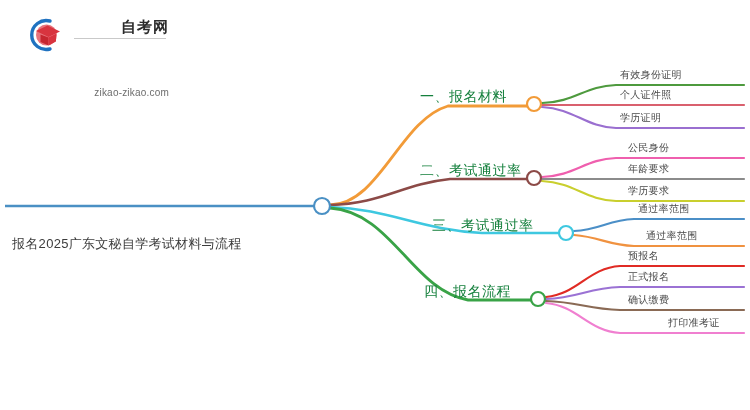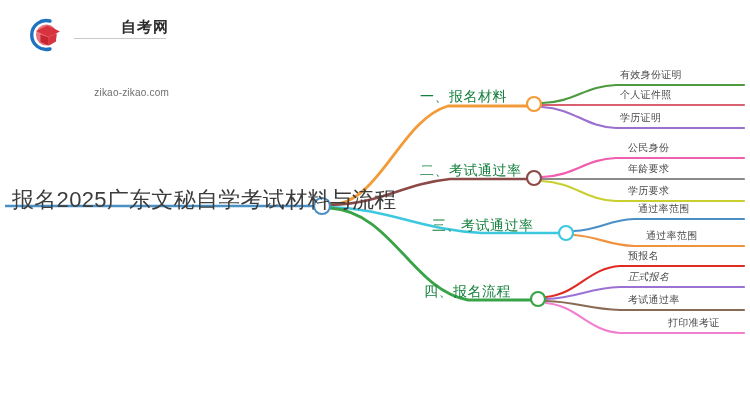--- a/index.html
+++ b/index.html
@@ -66,23 +66,24 @@
   }
 
   
   .lbl {
     position: absolute;
     white-space: nowrap;
     color: #4a4a4a;
     line-height: 1;
   }
   .root-lbl {
-    font-size: 22px;
+    font-size: 13px;
     color: #3c3c3c;
     letter-spacing: 0.3px;
+    margin-top: 48px;
   }
   .branch-lbl {
     font-size: 14px;
     color: #15803d;
     letter-spacing: 0.5px;
   }
   .leaf-lbl {
     font-size: 10px;
     color: #4a4a4a;
     letter-spacing: 0.3px;
@@ -155,15 +156,15 @@
 <div class="lbl leaf-lbl" style="left:620px; top:113px;">学历证明</div>
 
 <div class="lbl leaf-lbl" style="left:628px; top:143px;">公民身份</div>
 <div class="lbl leaf-lbl" style="left:628px; top:164px;">年龄要求</div>
 <div class="lbl leaf-lbl" style="left:628px; top:186px;">学历要求</div>
 
 <div class="lbl leaf-lbl" style="left:638px; top:204px;">通过率范围</div>
 <div class="lbl leaf-lbl" style="left:646px; top:231px;">通过率范围</div>
 
 <div class="lbl leaf-lbl" style="left:628px; top:251px;">预报名</div>
-<div class="lbl leaf-lbl" style="left:628px; top:272px;font-style:italic;">正式报名</div>
-<div class="lbl leaf-lbl" style="left:628px; top:295px;">考试通过率</div>
+<div class="lbl leaf-lbl" style="left:628px; top:272px;">正式报名</div>
+<div class="lbl leaf-lbl" style="left:628px; top:295px;">确认缴费</div>
 <div class="lbl leaf-lbl" style="left:628px; top:318px;margin-left:40px;">打印准考证</div>
 
 </body></html>

